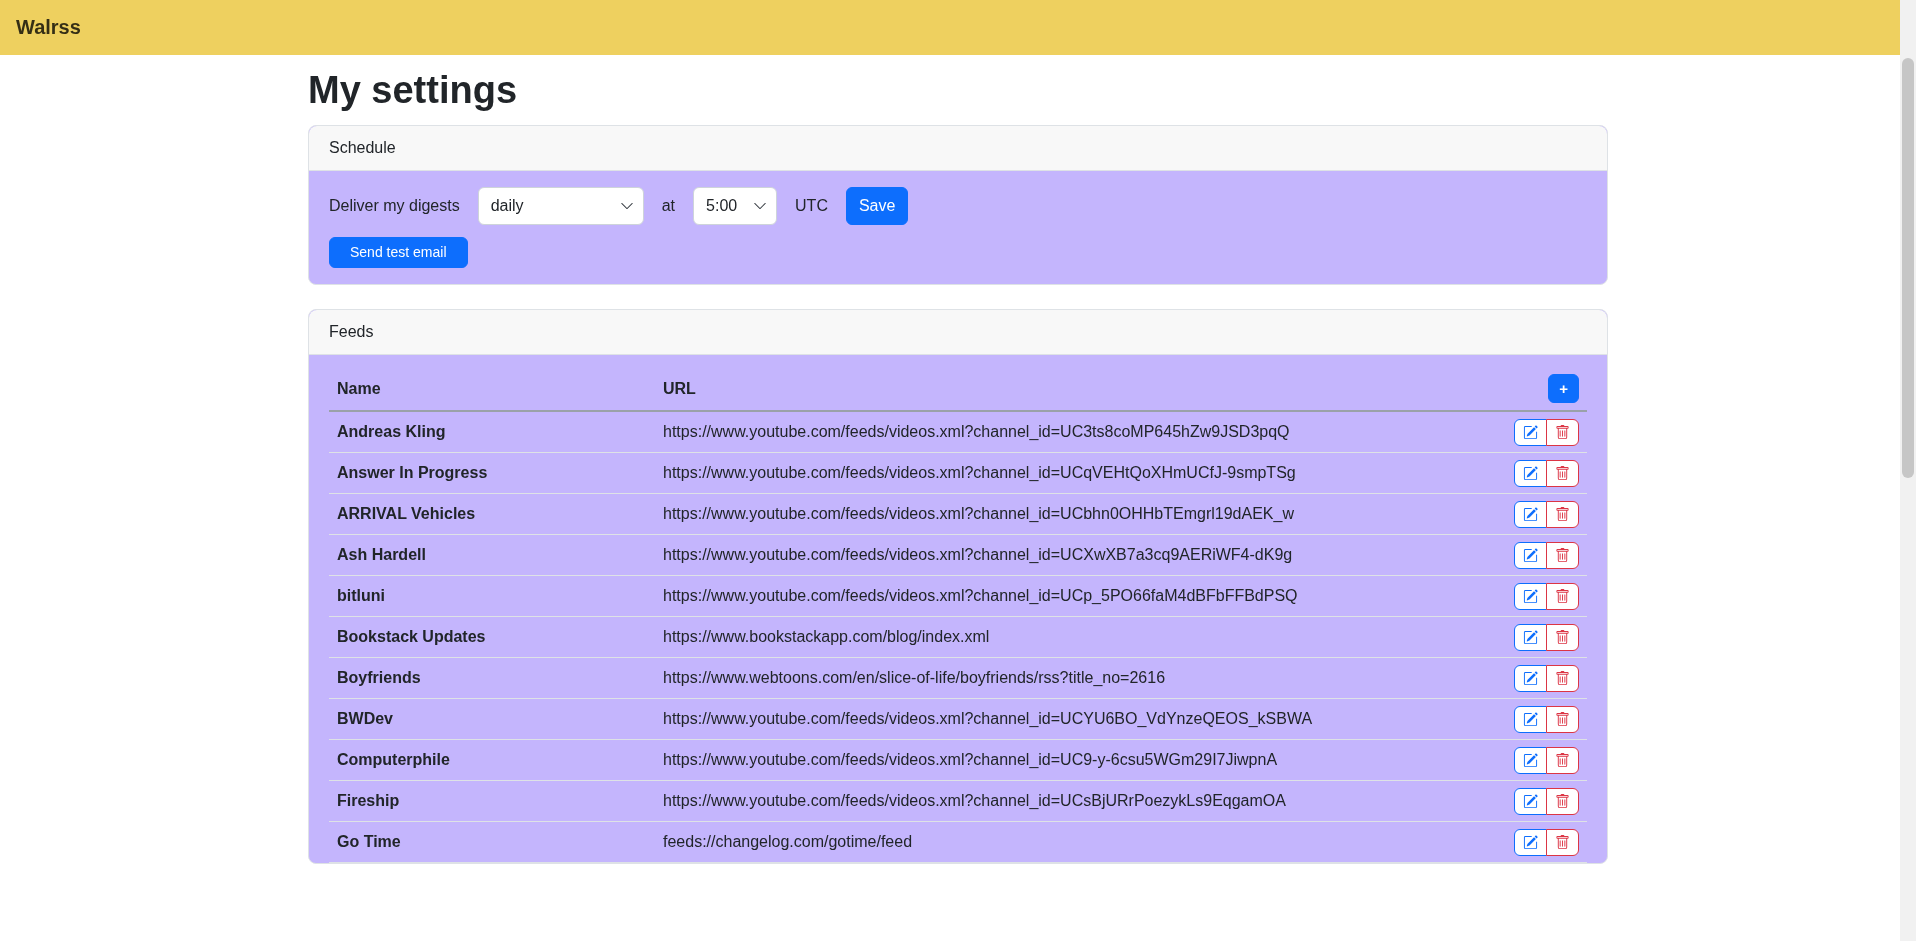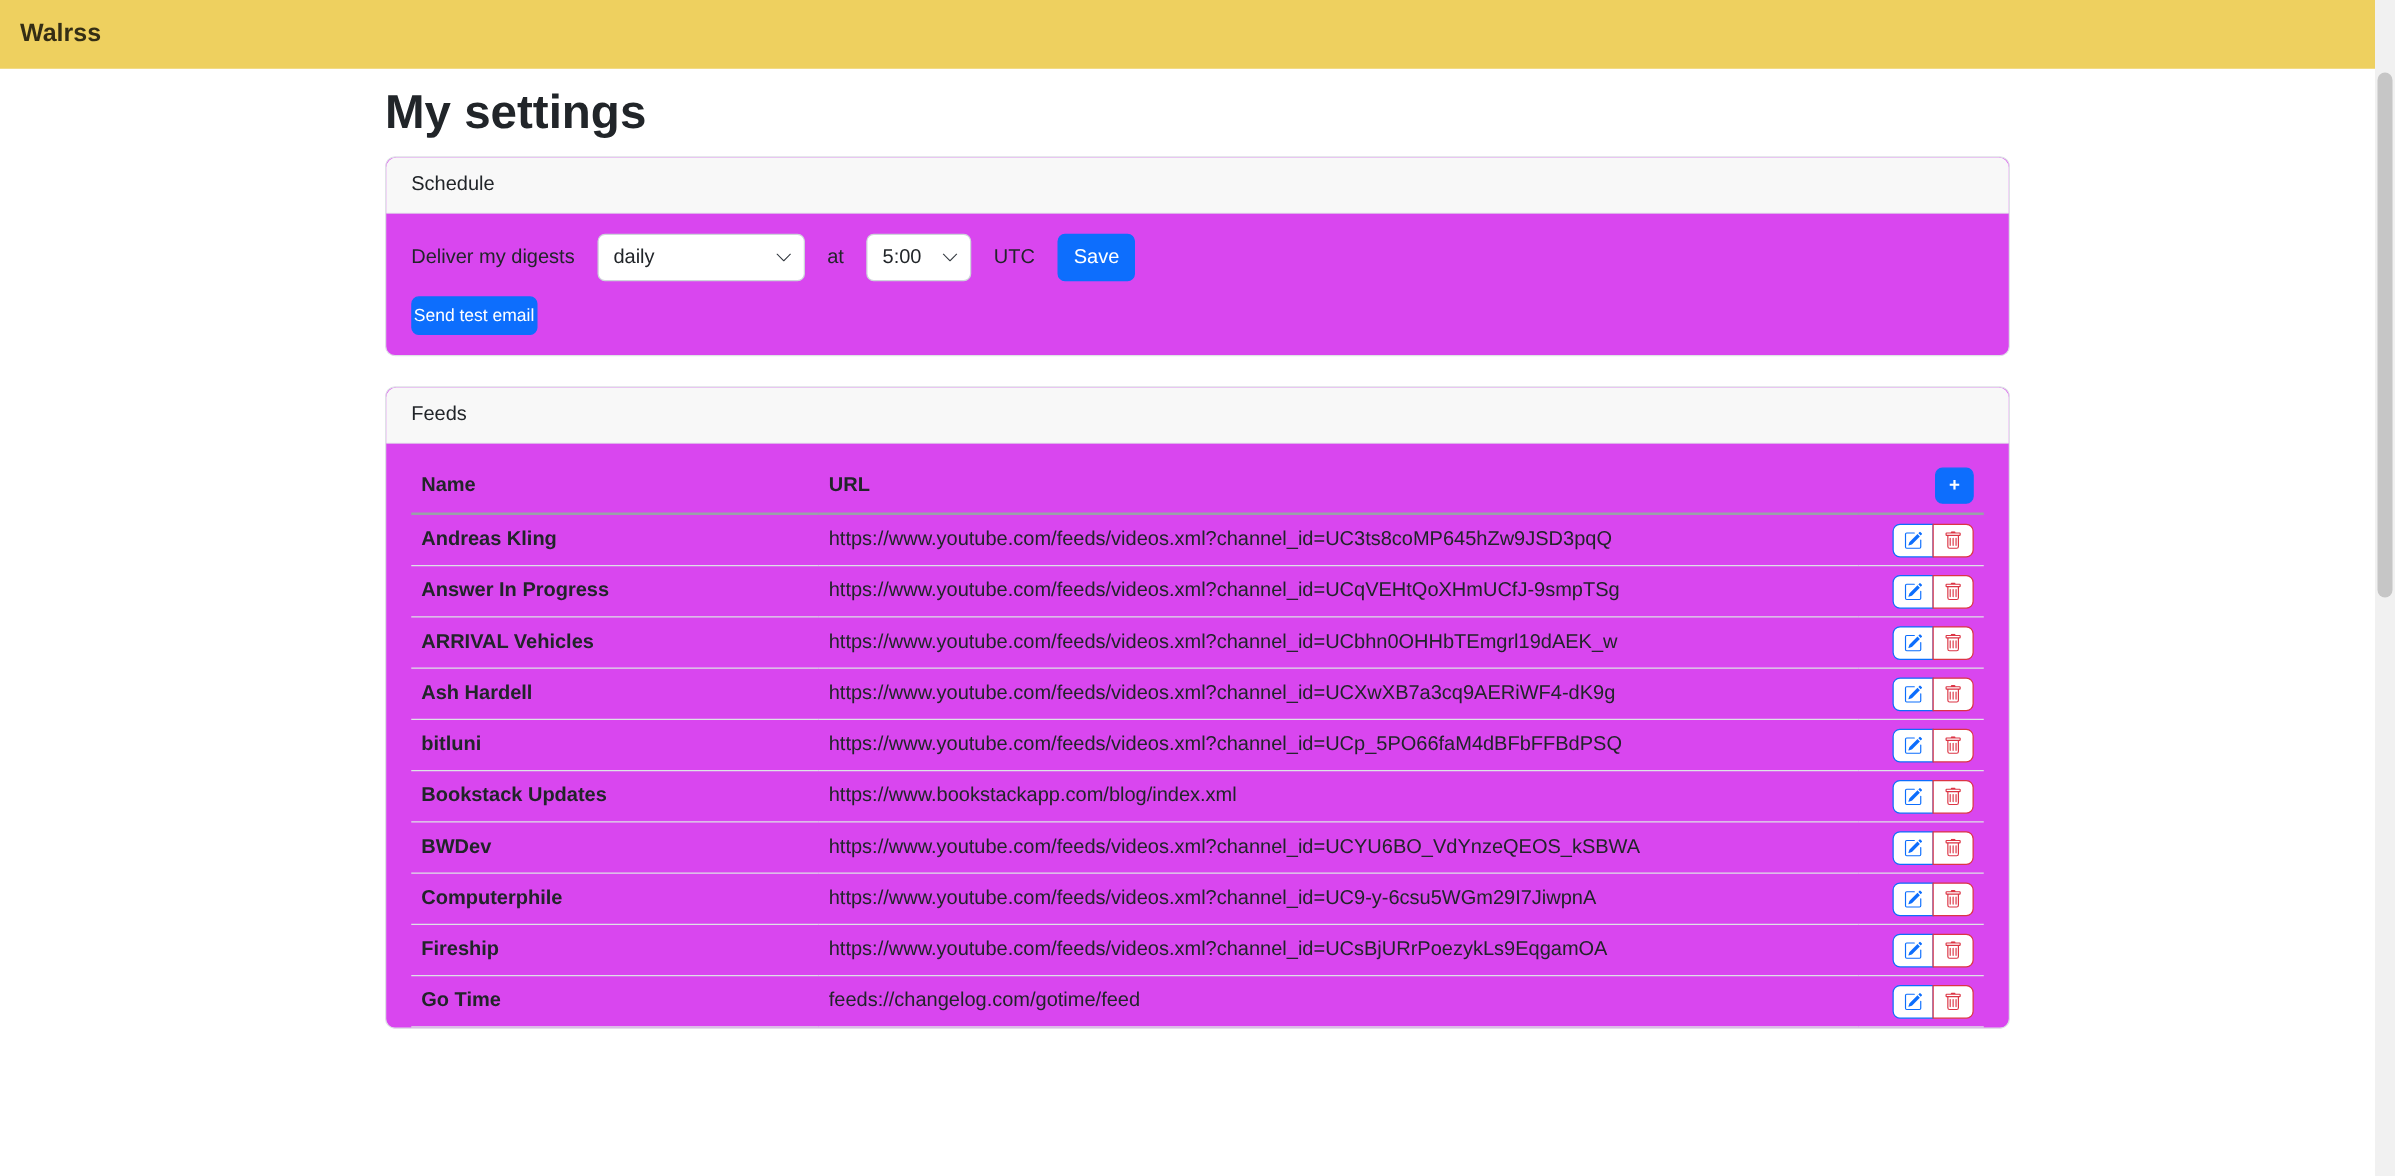--- a/index.html
+++ b/index.html
@@ -36,21 +36,21 @@
   .page-title {
     font-size: 38px;
     font-weight: 600;
     line-height: 46px;
     margin: 12px 0;
     color: #212529;
   }
 
   
   .card {
-    background: #d946ef;
+    background: #c4b5fd;
     border: 1px solid #dee2e6;
     border-radius: 8px;
     margin-bottom: 24px;
   }
   .card-header {
     background: #f8f8f8;
     border-bottom: 1px solid #dee2e6;
     border-radius: 8px 8px 0 0;
     padding: 10px 20px;
     line-height: 24px;
@@ -97,21 +97,21 @@
     border-radius: 6px;
     cursor: pointer;
   }
   .btn-primary {
     background: #0d6efd;
     border: 1px solid #0d6efd;
     color: #fff;
     padding: 6px 12px;
     line-height: 24px;
   }
-  .btn-sm { font-size: 14px; padding: 4px 1px; line-height: 21px; }
+  .btn-sm { font-size: 14px; padding: 4px 20px; line-height: 21px; }
   .test-row { margin-top: 12px; }
 
   
   .feeds-table { width: 100%; border-collapse: collapse; }
   .feeds-table th {
     text-align: left;
     font-weight: 700;
     padding: 10px 8px;
     border-bottom: 2px solid #9aa1a8;
   }
@@ -363,20 +363,40 @@
         <button class="btn-icon btn-del">
           <svg width="15" height="15" viewBox="0 0 16 16" fill="currentColor">
             <path d="M5.5 5.5A.5.5 0 0 1 6 6v6a.5.5 0 0 1-1 0V6a.5.5 0 0 1 .5-.5zm2.5 0a.5.5 0 0 1 .5.5v6a.5.5 0 0 1-1 0V6a.5.5 0 0 1 .5-.5zm3 .5a.5.5 0 0 0-1 0v6a.5.5 0 0 0 1 0V6z"></path>
             <path d="M14.5 3a1 1 0 0 1-1 1H13v9a2 2 0 0 1-2 2H5a2 2 0 0 1-2-2V4h-.5a1 1 0 0 1-1-1V2a1 1 0 0 1 1-1H6a1 1 0 0 1 1-1h2a1 1 0 0 1 1 1h3.5a1 1 0 0 1 1 1v1zM4.118 4 4 4.059V13a1 1 0 0 0 1 1h6a1 1 0 0 0 1-1V4.059L11.882 4H4.118zM2.5 3h11V2h-11v1z"></path>
           </svg>
         </button>
       </span>
     </td>
   </tr>
 
+  <tr>
+    <td class="name-cell">Boyfriends</td>
+    <td class="url-cell">https://www.webtoons.com/en/slice-of-life/boyfriends/rss?title_no=2616</td>
+    <td class="actions-cell">
+      <span class="btn-group">
+        <button class="btn-icon btn-edit">
+          <svg width="15" height="15" viewBox="0 0 16 16" fill="currentColor">
+            <path d="M15.502 1.94a.5.5 0 0 1 0 .706L14.459 3.69l-2-2L13.502.646a.5.5 0 0 1 .707 0l1.293 1.293zm-1.75 2.456-2-2L4.939 9.21a.5.5 0 0 0-.121.196l-.805 2.414a.25.25 0 0 0 .316.316l2.414-.805a.5.5 0 0 0 .196-.12l6.813-6.814z"></path>
+            <path d="M1 13.5A1.5 1.5 0 0 0 2.5 15h11a1.5 1.5 0 0 0 1.5-1.5v-6a.5.5 0 0 0-1 0v6a.5.5 0 0 1-.5.5h-11a.5.5 0 0 1-.5-.5v-11a.5.5 0 0 1 .5-.5H9a.5.5 0 0 0 0-1H2.5A1.5 1.5 0 0 0 1 2.5v11z"></path>
+          </svg>
+        </button>
+        <button class="btn-icon btn-del">
+          <svg width="15" height="15" viewBox="0 0 16 16" fill="currentColor">
+            <path d="M5.5 5.5A.5.5 0 0 1 6 6v6a.5.5 0 0 1-1 0V6a.5.5 0 0 1 .5-.5zm2.5 0a.5.5 0 0 1 .5.5v6a.5.5 0 0 1-1 0V6a.5.5 0 0 1 .5-.5zm3 .5a.5.5 0 0 0-1 0v6a.5.5 0 0 0 1 0V6z"></path>
+            <path d="M14.5 3a1 1 0 0 1-1 1H13v9a2 2 0 0 1-2 2H5a2 2 0 0 1-2-2V4h-.5a1 1 0 0 1-1-1V2a1 1 0 0 1 1-1H6a1 1 0 0 1 1-1h2a1 1 0 0 1 1 1h3.5a1 1 0 0 1 1 1v1zM4.118 4 4 4.059V13a1 1 0 0 0 1 1h6a1 1 0 0 0 1-1V4.059L11.882 4H4.118zM2.5 3h11V2h-11v1z"></path>
+          </svg>
+        </button>
+      </span>
+    </td>
+  </tr>
 
   <tr>
     <td class="name-cell">BWDev</td>
     <td class="url-cell">https://www.youtube.com/feeds/videos.xml?channel_id=UCYU6BO_VdYnzeQEOS_kSBWA</td>
     <td class="actions-cell">
       <span class="btn-group">
         <button class="btn-icon btn-edit">
           <svg width="15" height="15" viewBox="0 0 16 16" fill="currentColor">
             <path d="M15.502 1.94a.5.5 0 0 1 0 .706L14.459 3.69l-2-2L13.502.646a.5.5 0 0 1 .707 0l1.293 1.293zm-1.75 2.456-2-2L4.939 9.21a.5.5 0 0 0-.121.196l-.805 2.414a.25.25 0 0 0 .316.316l2.414-.805a.5.5 0 0 0 .196-.12l6.813-6.814z"></path>
             <path d="M1 13.5A1.5 1.5 0 0 0 2.5 15h11a1.5 1.5 0 0 0 1.5-1.5v-6a.5.5 0 0 0-1 0v6a.5.5 0 0 1-.5.5h-11a.5.5 0 0 1-.5-.5v-11a.5.5 0 0 1 .5-.5H9a.5.5 0 0 0 0-1H2.5A1.5 1.5 0 0 0 1 2.5v11z"></path>

